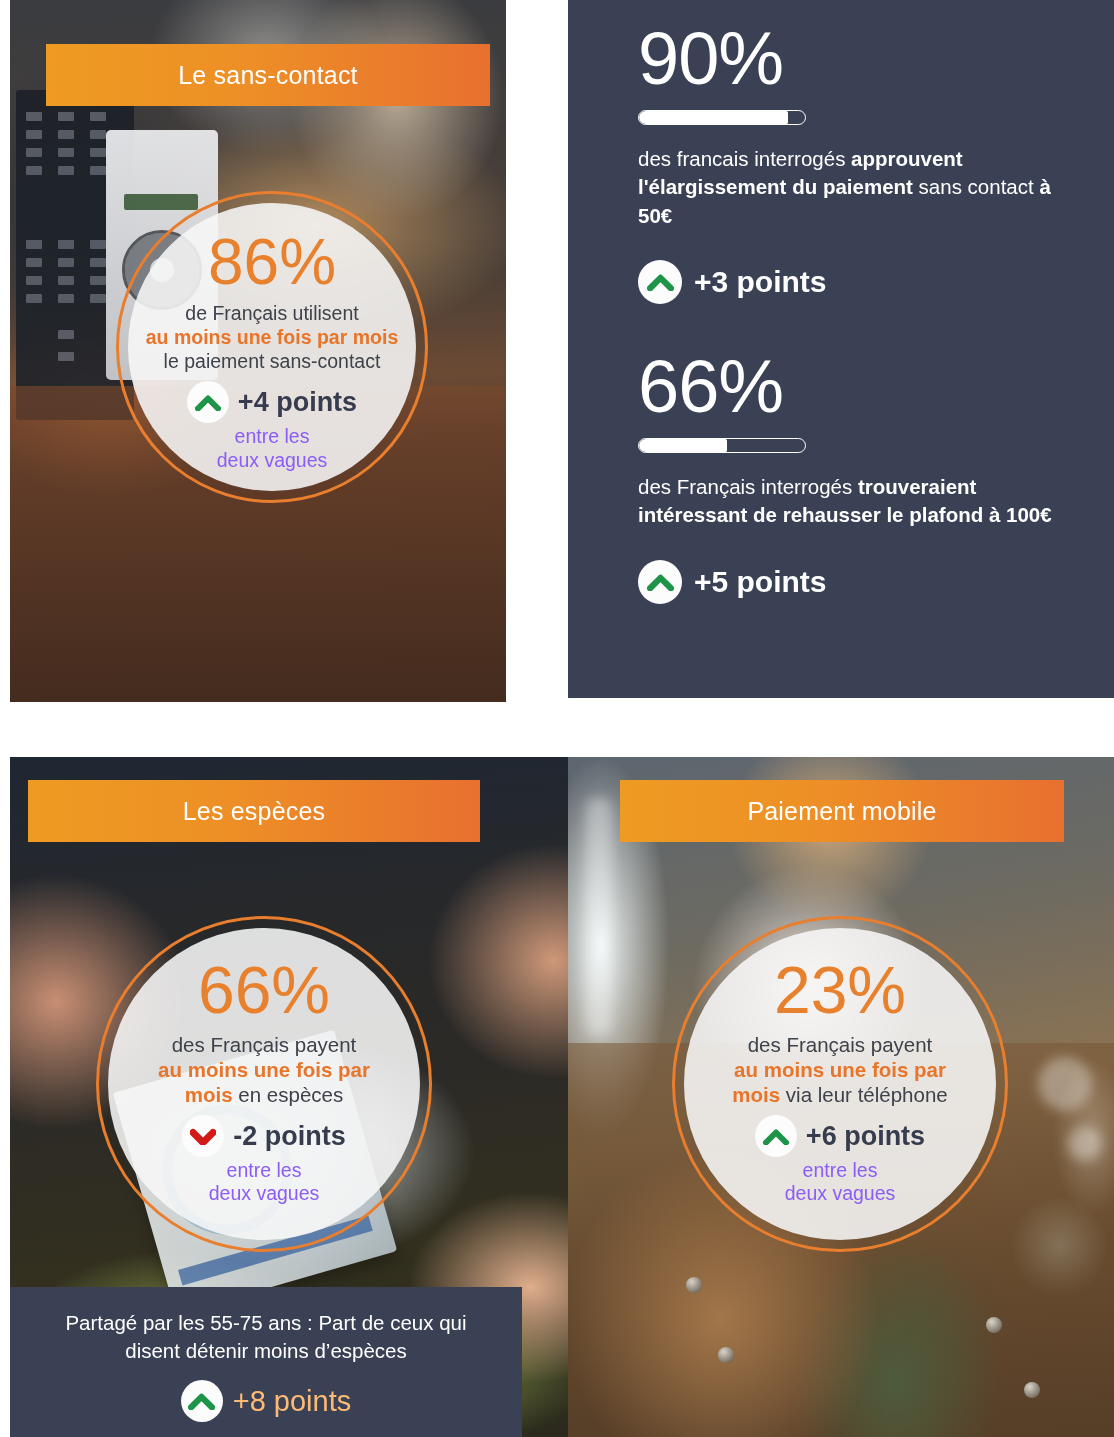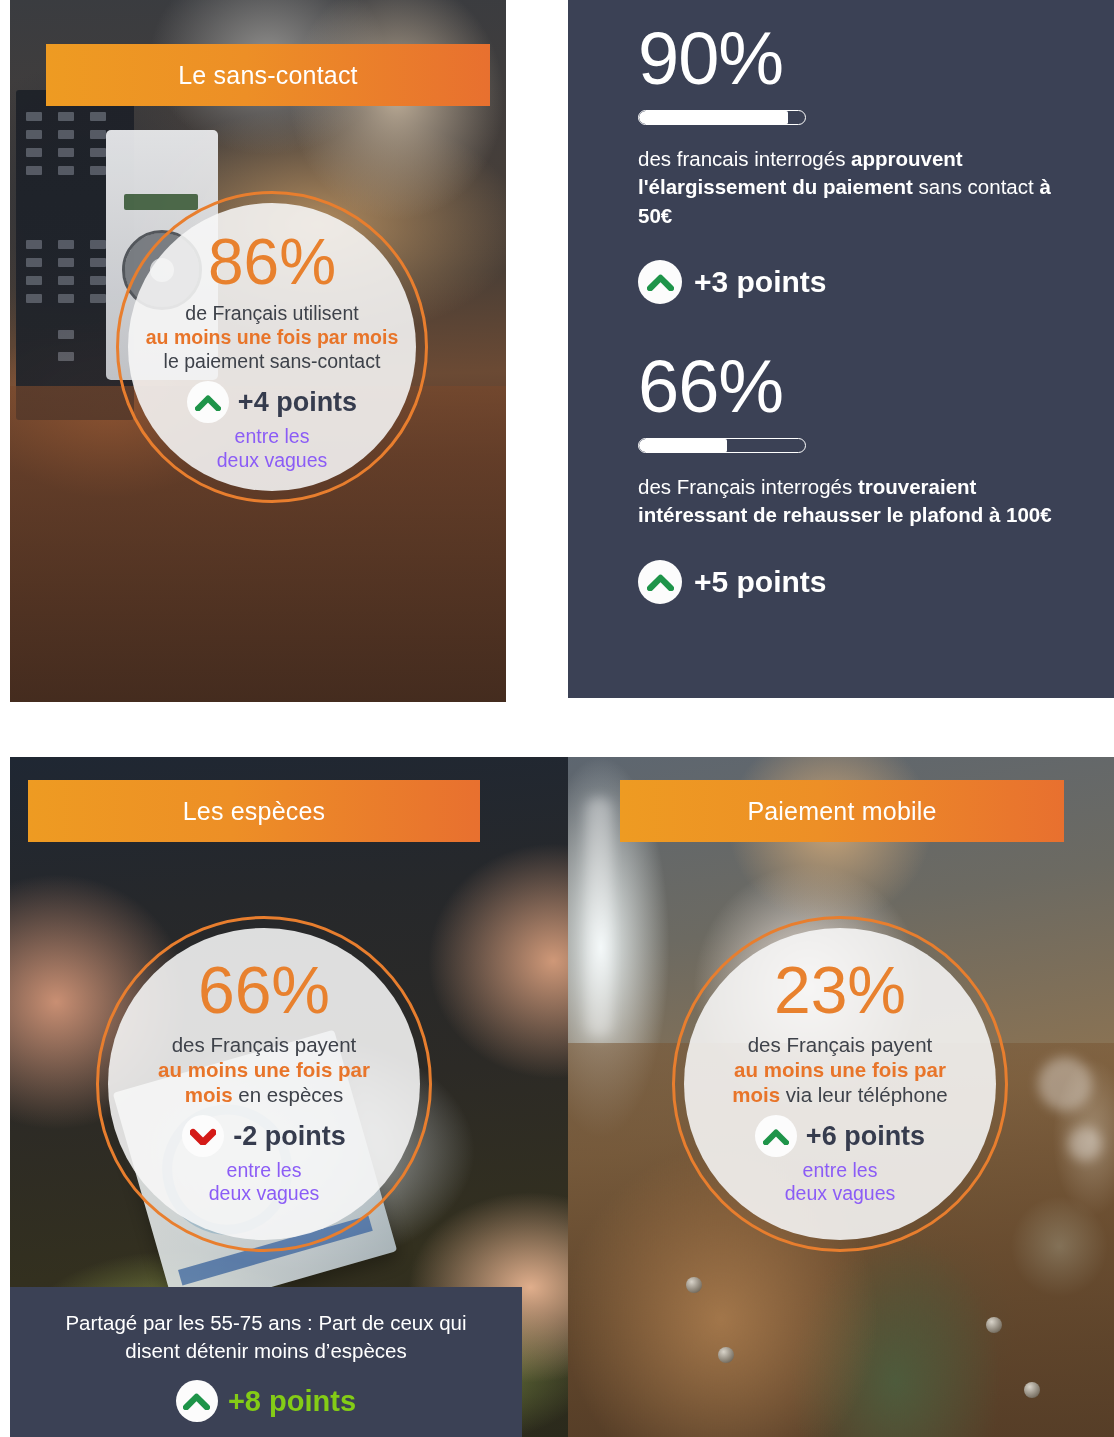--- a/index.html
+++ b/index.html
@@ -209,21 +209,21 @@
     color: #ffffff; text-align: center;
   }
   #cash-footer .ftxt {
     font-size: 20.5px; line-height: 1.35; padding: 22px 26px 0 26px;
   }
   #cash-footer .ftxt b { font-weight: 400; }
   #cash-footer .fpoints {
     display: flex; align-items: center; justify-content: center;
     gap: 10px; margin-top: 16px;
   }
-  #cash-footer .fpoints .lbl { font-size: 29px; font-weight: 700; color:#84cc16; }
+  #cash-footer .fpoints .lbl { font-size: 29px; font-weight: 400; color:#fdba74; }
 </style>
 </head>
 <body>
 
 <div id="canvas">
 
   <div class="panel" id="panel-contactless">
     <div class="photo photo-terminal">
       <div class="kbd">
         <i style="left:10px;top:22px"></i>

